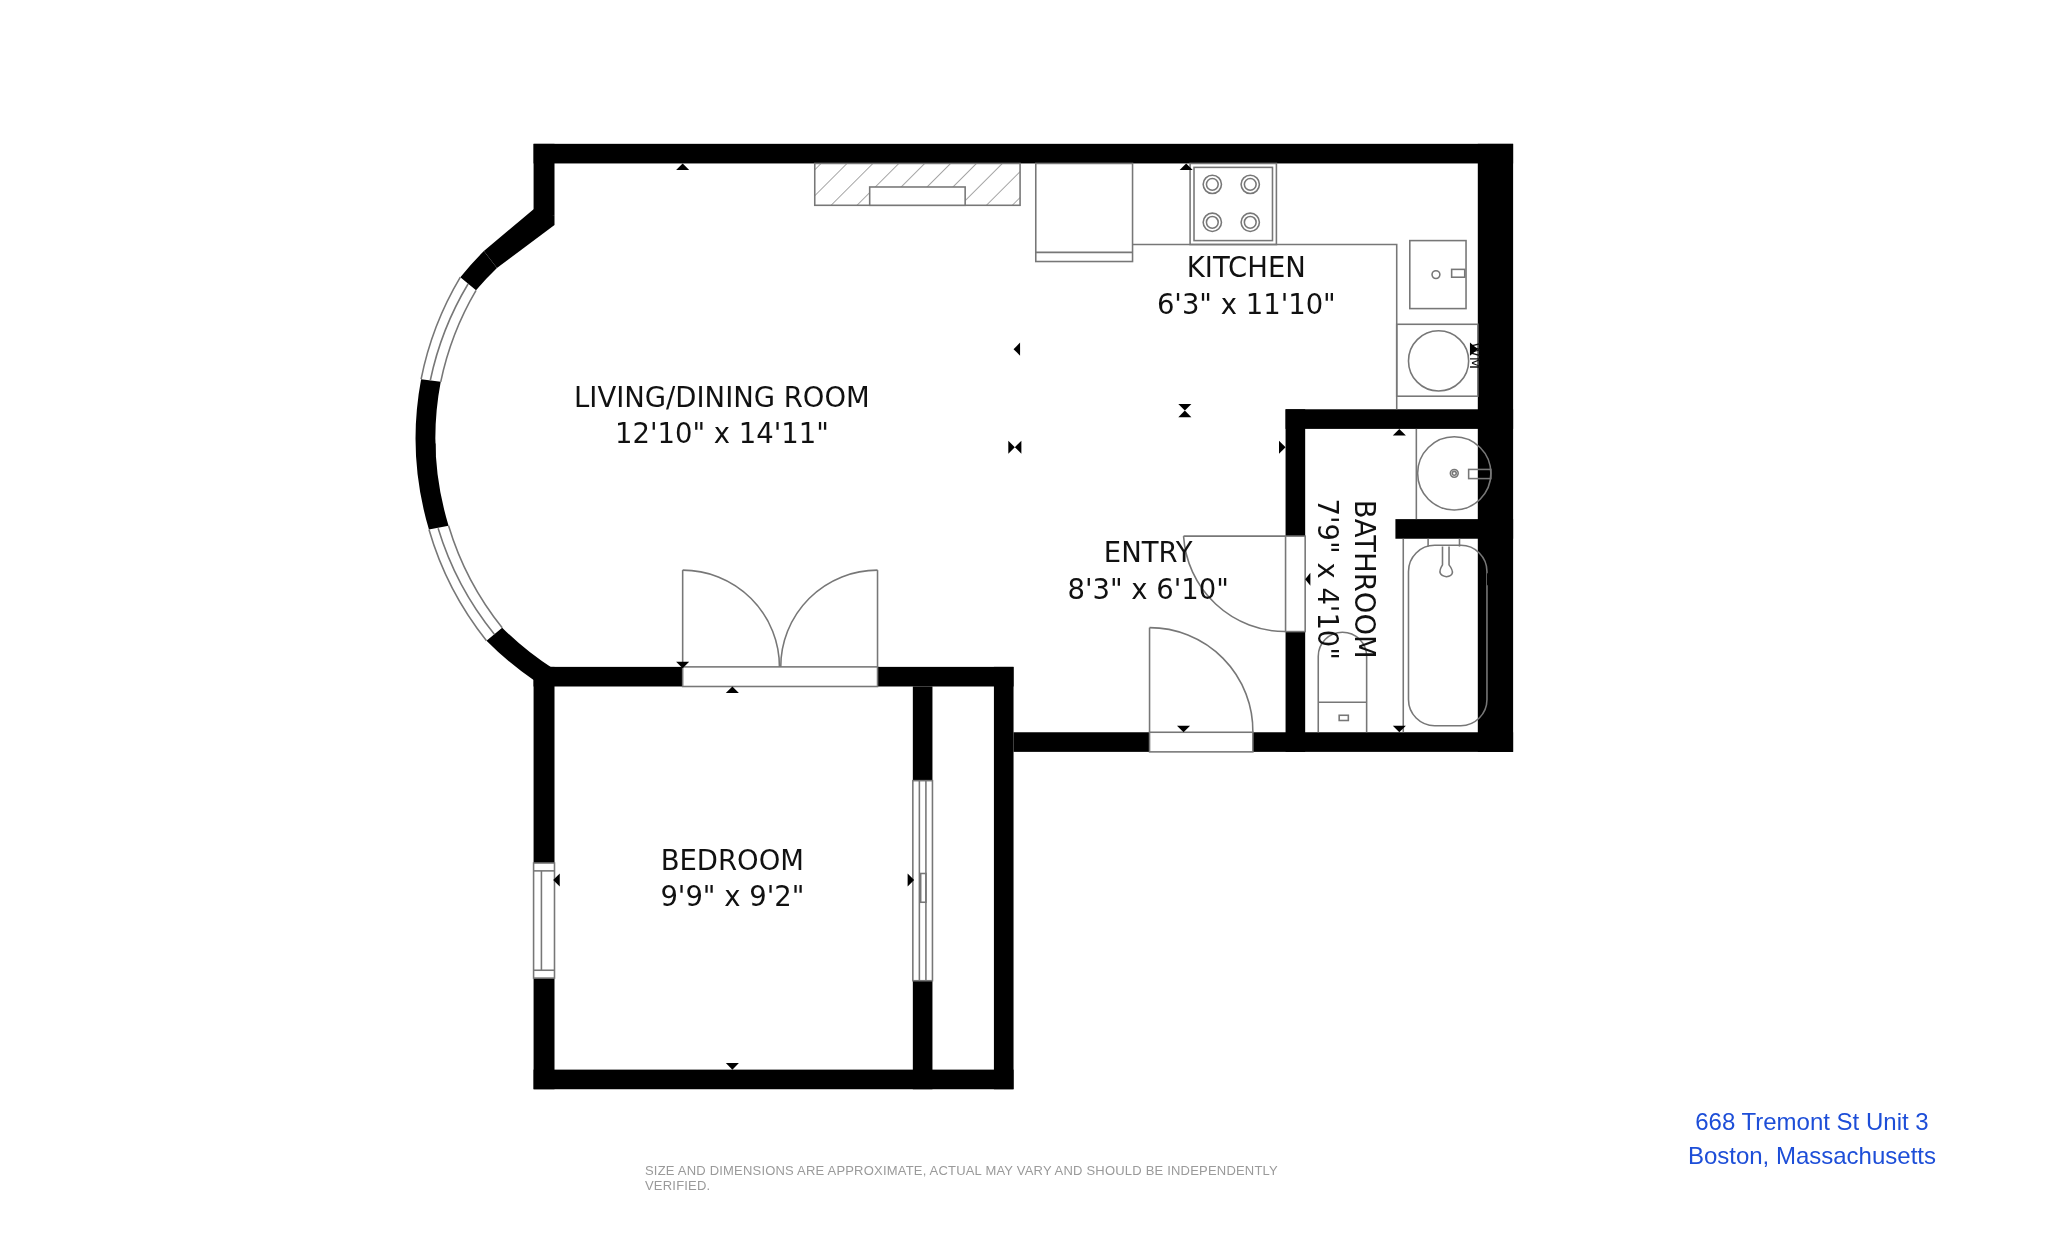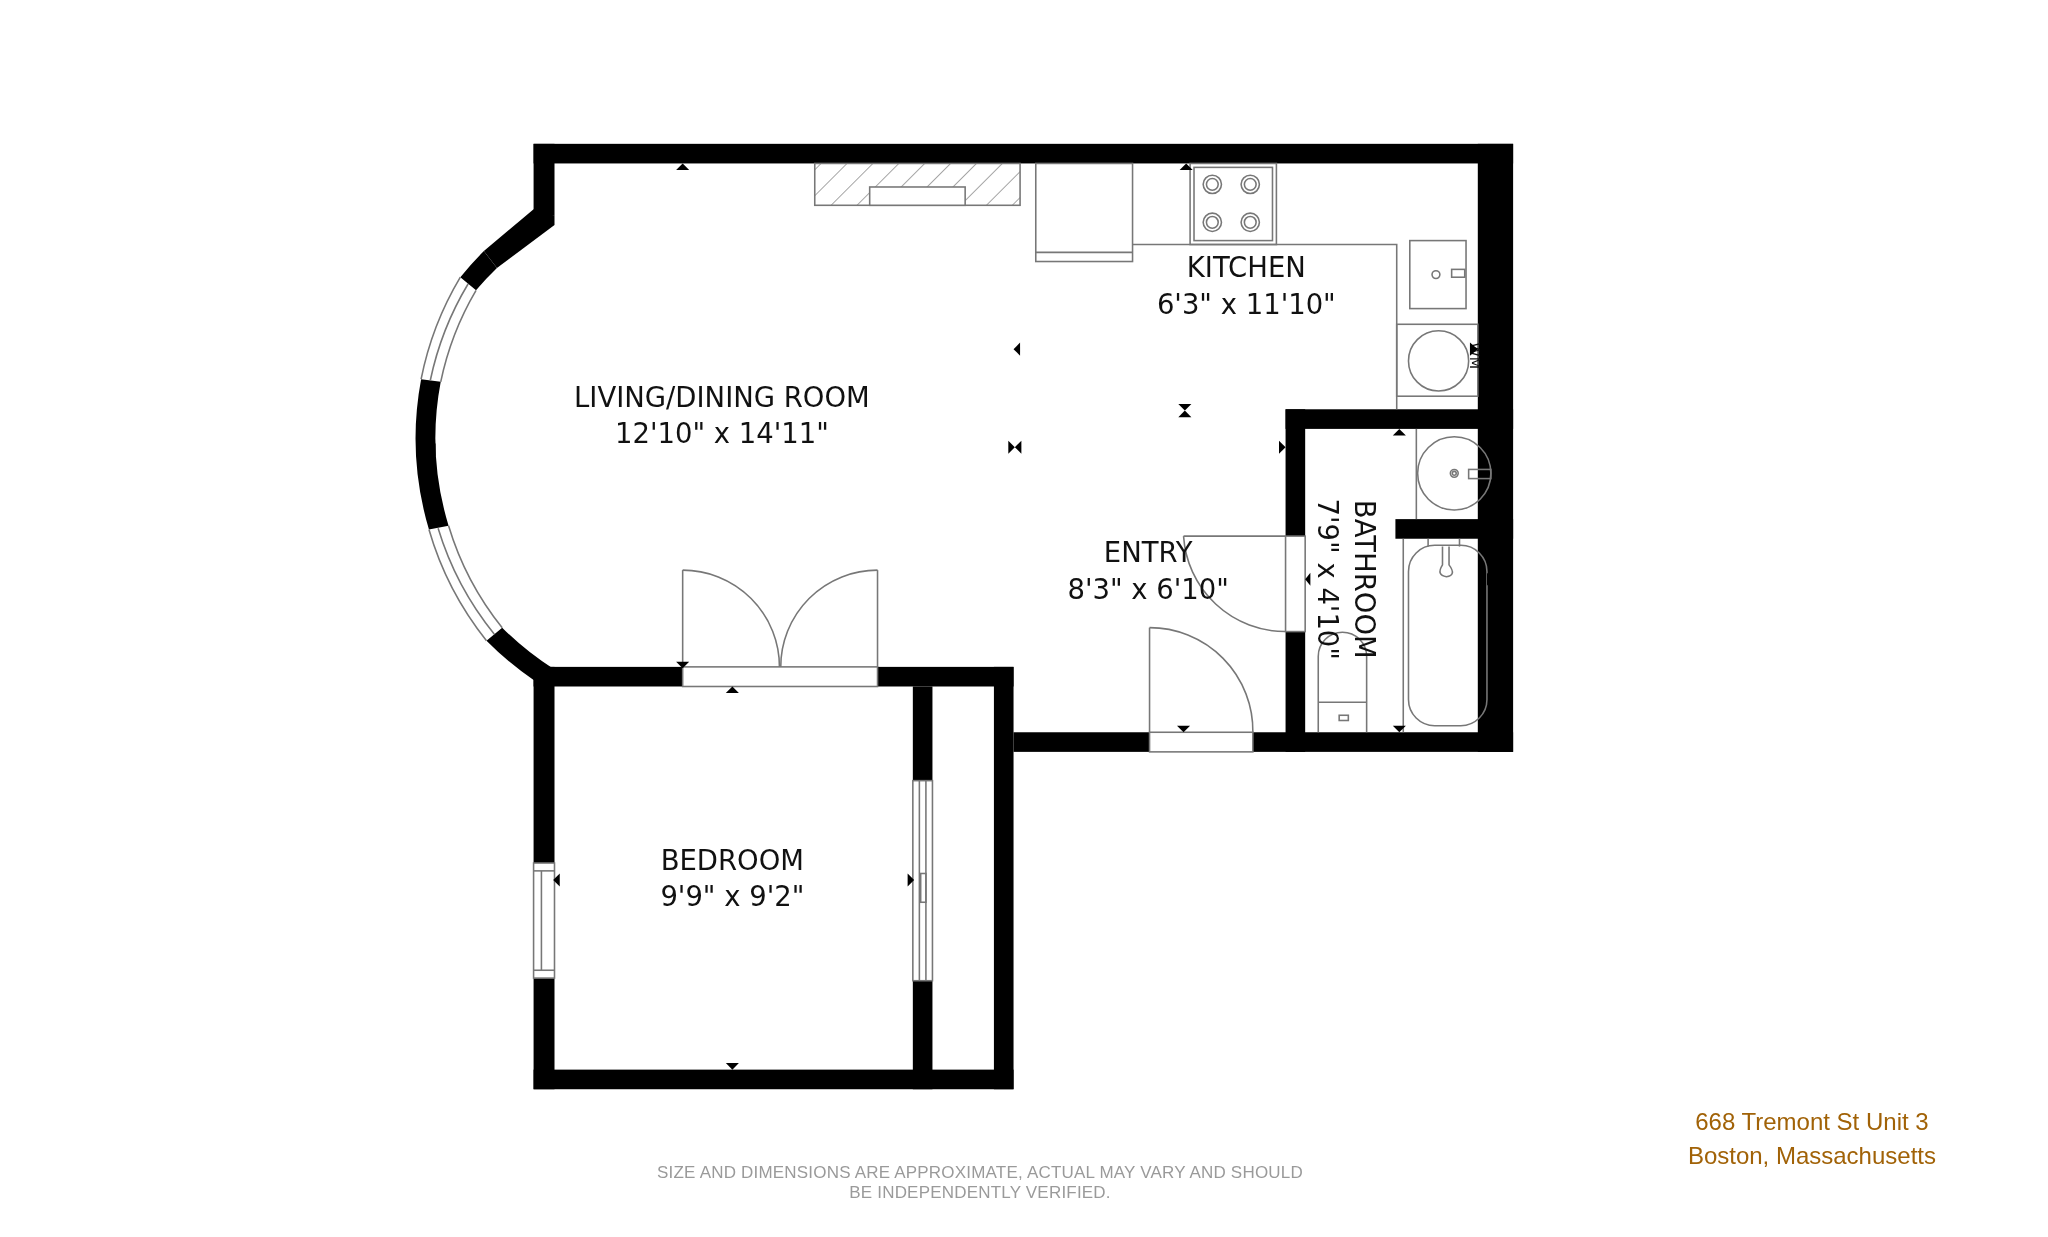--- a/index.html
+++ b/index.html
@@ -1,20 +1,20 @@
 <!DOCTYPE html>
 <html><head>
 <meta charset="utf-8">
 <style>
   html, body { margin:0; padding:0; background:#ffffff; }
   body { width:2048px; height:1237px; position:relative; overflow:hidden; font-family:"DejaVu Sans", sans-serif; }
   #plan { position:absolute; left:0; top:0; width:2048px; height:1237px; }
   .room-label { font-family:"DejaVu Sans", sans-serif; font-size:21px; fill:#111; text-anchor:middle; }
-  .footer-address { position:absolute; right:112px; text-align:center; font-family:"Liberation Sans", sans-serif; font-size:24px; color:#a16207; line-height:34px; }
-  .disclaimer { position:absolute; left:645px; top:1163px; width:670px; text-align:center; font-family:"Liberation Sans", sans-serif; font-size:17px; color:#9a9a9a; letter-spacing:0.2px; }
+  .footer-address { position:absolute; right:112px; text-align:center; font-family:"Liberation Sans", sans-serif; font-size:24px; color:#1d4ed8; line-height:34px; }
+  .disclaimer { position:absolute; left:645px; top:1163px; width:670px; text-align:left; font-family:"Liberation Sans", sans-serif; font-size:13px; color:#9a9a9a; letter-spacing:0.2px; }
   .wall { fill:#000; }
   .thin { fill:none; stroke:#777; stroke-width:1.2; }
   .thin-w { fill:#fff; stroke:#777; stroke-width:1.2; }
   .tick { fill:#000; }
 </style>
 </head>
 <body>
 
 <svg id="plan" viewBox="0 0 1566 946" preserveAspectRatio="none" xmlns="http://www.w3.org/2000/svg">
   <defs>

